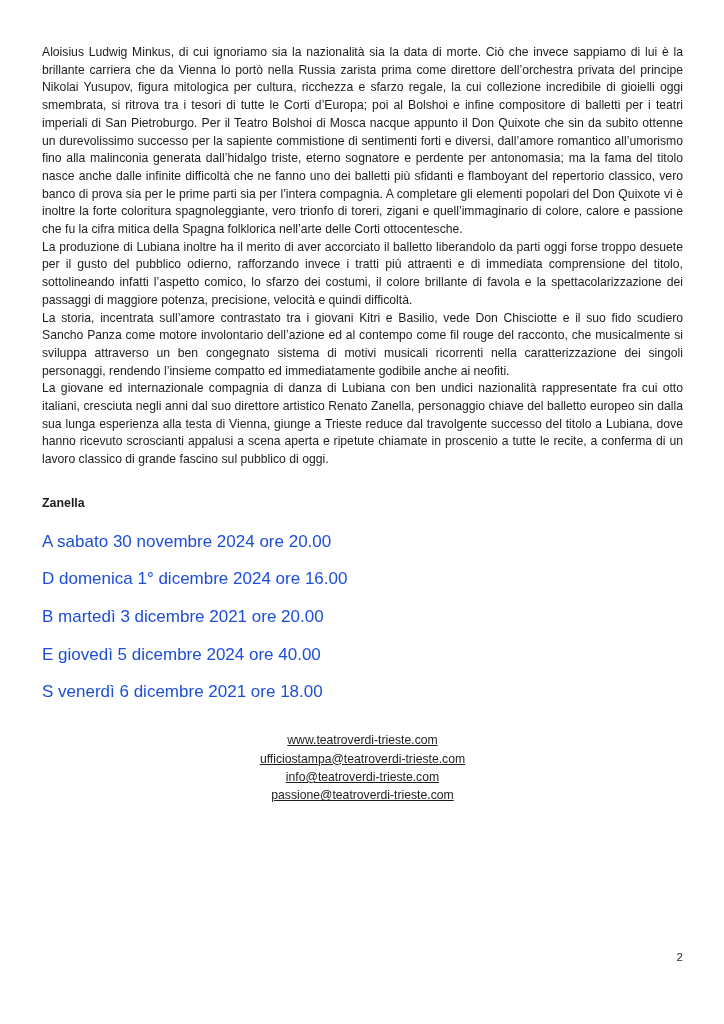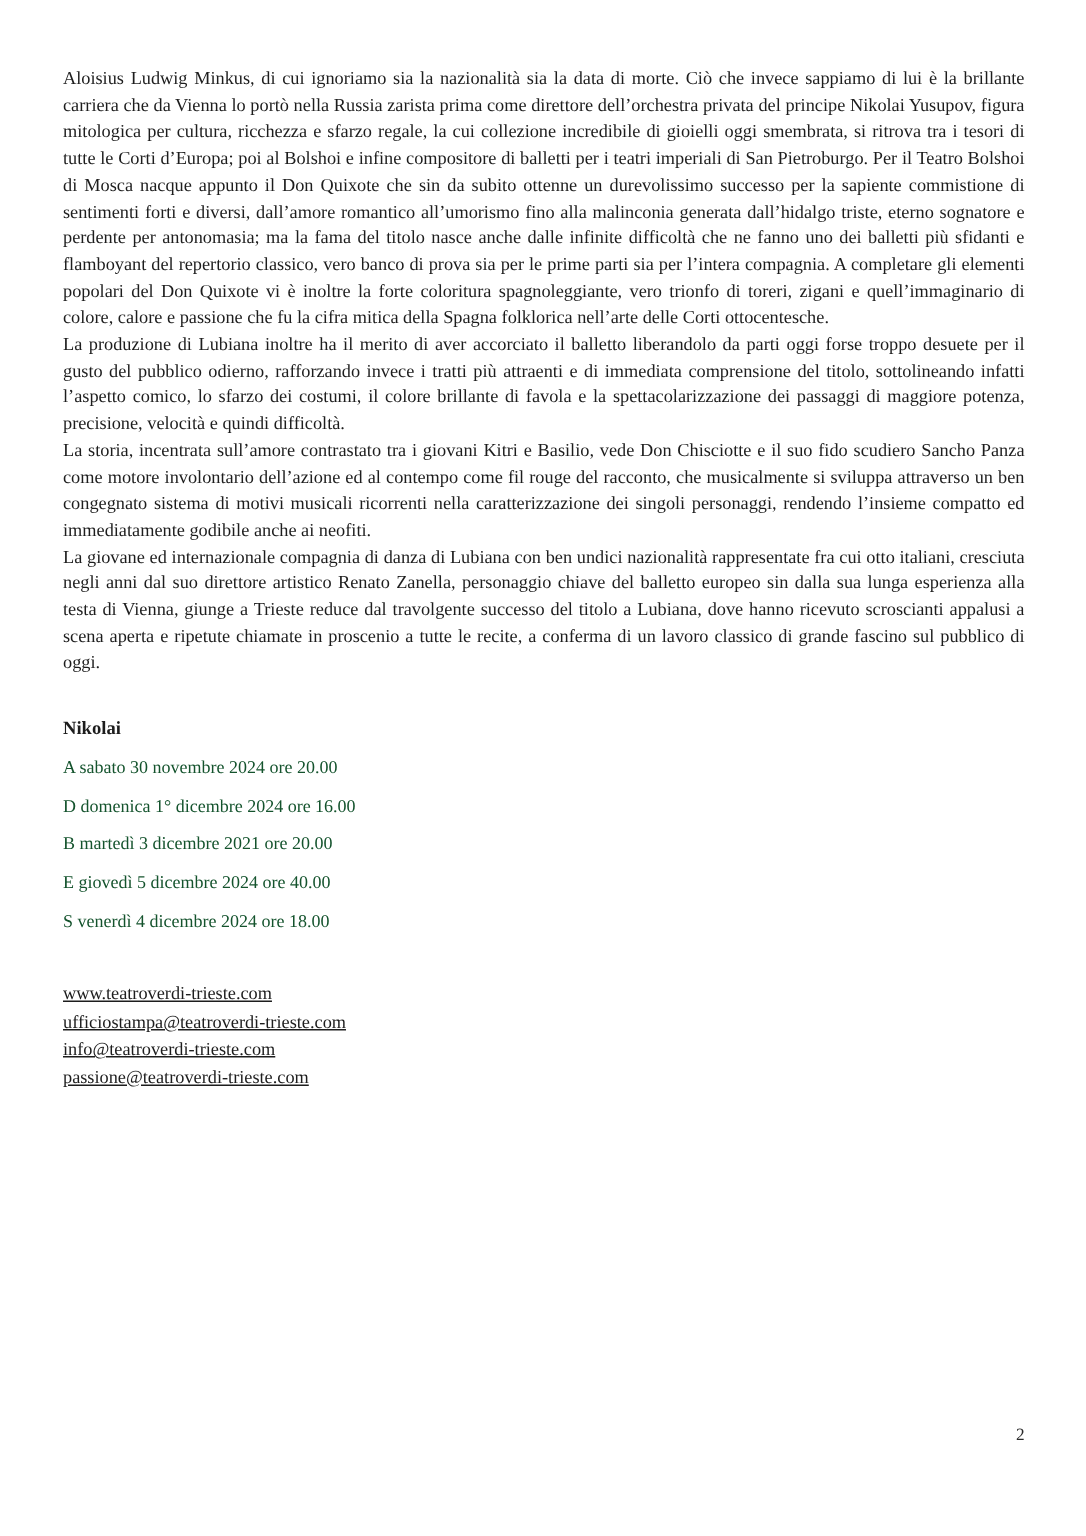--- a/index.html
+++ b/index.html
@@ -2,21 +2,21 @@
 <html><head>
 <meta charset="utf-8">
 <style>
   * { margin: 0; padding: 0; box-sizing: border-box; }
   html, body { background: #ffffff; }
   .page {
     position: relative;
     width: 724px;
     height: 1024px;
     background: #ffffff;
-    font-family: Liberation Serif, serif;
+    font-family: Liberation Sans, sans-serif;
     color: #1d1d1d;
     overflow: hidden;
   }
   .content {
     position: absolute;
     top: 44px;
     left: 42px;
     width: 641px;
   }
   .body-text p {
@@ -26,27 +26,28 @@
     color: #1d1d1d;
   }
   .recite-heading {
     margin-top: 26px;
     font-size: 12.4px;
     font-weight: bold;
     line-height: 17.7px;
     color: #1d1d1d;
   }
   .performances p {
-    margin: 8px 0;
-    font-size: 12px;
+    margin: 20px 0;
+    font-size: 17px;
     line-height: 17.7px;
-    color: #14532d;
+    color: #1d4ed8;
   }
   .links {
     margin-top: 30px;
+    text-align: center;
   }
   .links a {
     display: block;
     font-size: 12.2px;
     line-height: 18.4px;
     color: #1d1d1d;
     text-decoration: underline;
     cursor: pointer;
   }
   .page-number {
@@ -63,28 +64,28 @@
 <div class="page">
   <div class="content">
 
     <div class="body-text">
       <p>Aloisius Ludwig Minkus, di cui ignoriamo sia la nazionalità sia la data di morte. Ciò che invece sappiamo di lui è la brillante carriera che da Vienna lo portò nella Russia zarista prima come direttore dell’orchestra privata del principe Nikolai Yusupov, figura mitologica per cultura, ricchezza e sfarzo regale, la cui collezione incredibile di gioielli oggi smembrata, si ritrova tra i tesori di tutte le Corti d’Europa; poi al Bolshoi e infine compositore di balletti per i teatri imperiali di San Pietroburgo. Per il Teatro Bolshoi di Mosca nacque appunto il Don Quixote che sin da subito ottenne un durevolissimo successo per la sapiente commistione di sentimenti forti e diversi, dall’amore romantico all’umorismo fino alla malinconia generata dall’hidalgo triste, eterno sognatore e perdente per antonomasia; ma la fama del titolo nasce anche dalle infinite difficoltà che ne fanno uno dei balletti più sfidanti e flamboyant del repertorio classico, vero banco di prova sia per le prime parti sia per l’intera compagnia. A completare gli elementi popolari del Don Quixote vi è inoltre la forte coloritura spagnoleggiante, vero trionfo di toreri, zigani e quell’immaginario di colore, calore e passione che fu la cifra mitica della Spagna folklorica nell’arte delle Corti ottocentesche.</p>
       <p>La produzione di Lubiana inoltre ha il merito di aver accorciato il balletto liberandolo da parti oggi forse troppo desuete per il gusto del pubblico odierno, rafforzando invece i tratti più attraenti e di immediata comprensione del titolo, sottolineando infatti l’aspetto comico, lo sfarzo dei costumi, il colore brillante di favola e la spettacolarizzazione dei passaggi di maggiore potenza, precisione, velocità e quindi difficoltà.</p>
       <p>La storia, incentrata sull’amore contrastato tra i giovani Kitri e Basilio, vede Don Chisciotte e il suo fido scudiero Sancho Panza come motore involontario dell’azione ed al contempo come fil rouge del racconto, che musicalmente si sviluppa attraverso un ben congegnato sistema di motivi musicali ricorrenti nella caratterizzazione dei singoli personaggi, rendendo l’insieme compatto ed immediatamente godibile anche ai neofiti.</p>
       <p>La giovane ed internazionale compagnia di danza di Lubiana con ben undici nazionalità rappresentate fra cui otto italiani, cresciuta negli anni dal suo direttore artistico Renato Zanella, personaggio chiave del balletto europeo sin dalla sua lunga esperienza alla testa di Vienna, giunge a Trieste reduce dal travolgente successo del titolo a Lubiana, dove hanno ricevuto scroscianti appalusi a scena aperta e ripetute chiamate in proscenio a tutte le recite, a conferma di un lavoro classico di grande fascino sul pubblico di oggi.</p>
     </div>
 
-    <div class="recite-heading">Nikolai</div>
+    <div class="recite-heading">Zanella</div>
 
     <div class="performances">
       <p>A sabato 30 novembre 2024 ore 20.00</p>
       <p>D domenica 1° dicembre 2024 ore 16.00</p>
       <p>B martedì 3 dicembre 2021 ore 20.00</p>
       <p>E giovedì 5 dicembre 2024 ore 40.00</p>
-      <p>S venerdì 4 dicembre 2024 ore 18.00</p>
+      <p>S venerdì 6 dicembre 2021 ore 18.00</p>
     </div>
 
     <div class="links">
       <a href="#">www.teatroverdi-trieste.com</a>
       <a href="#">ufficiostampa@teatroverdi-trieste.com</a>
       <a href="#">info@teatroverdi-trieste.com</a>
       <a href="#">passione@teatroverdi-trieste.com</a>
     </div>
 
   </div>

